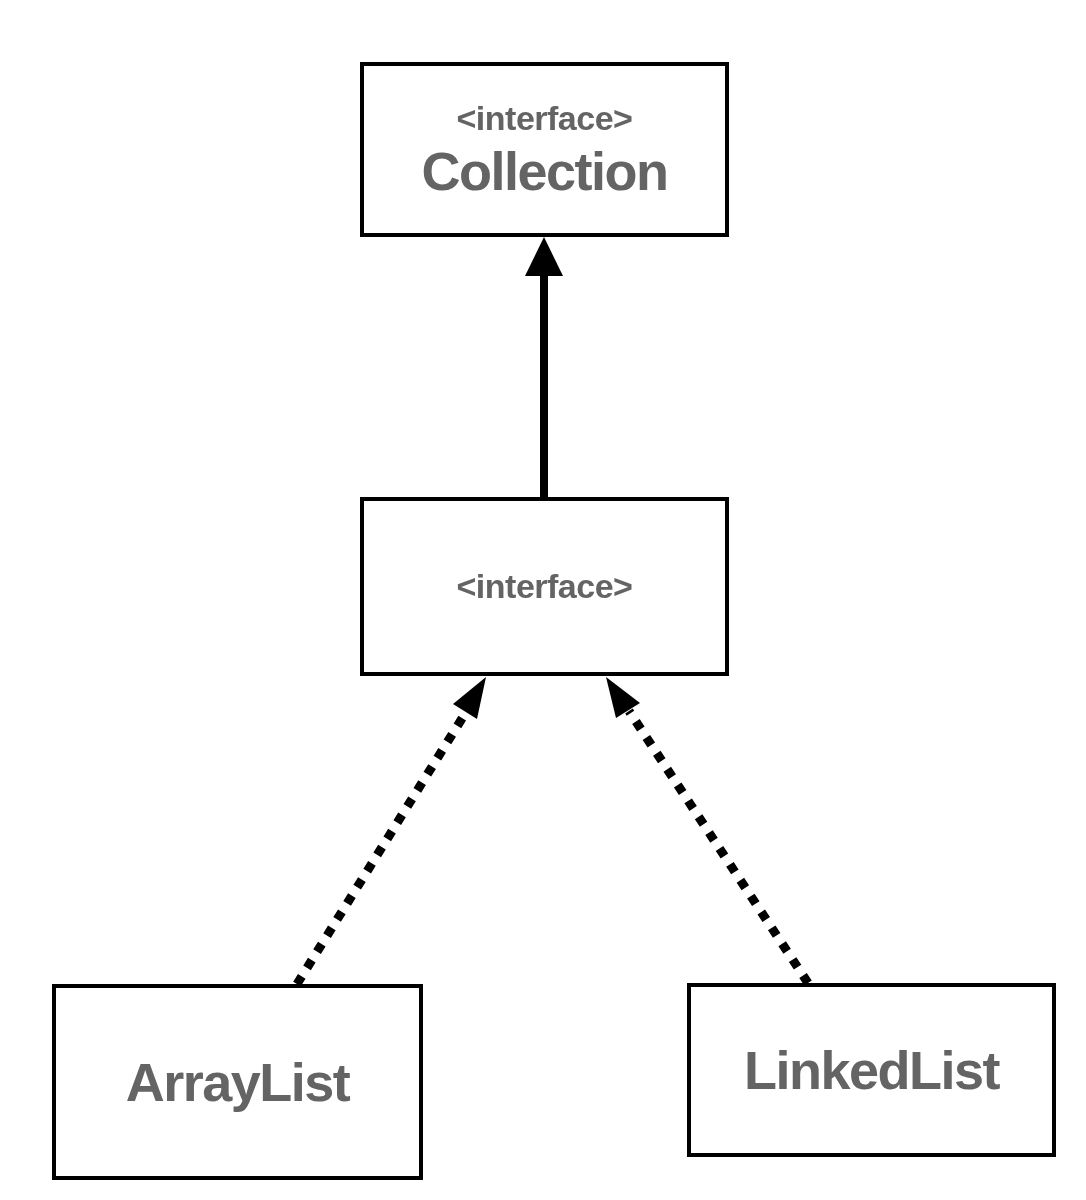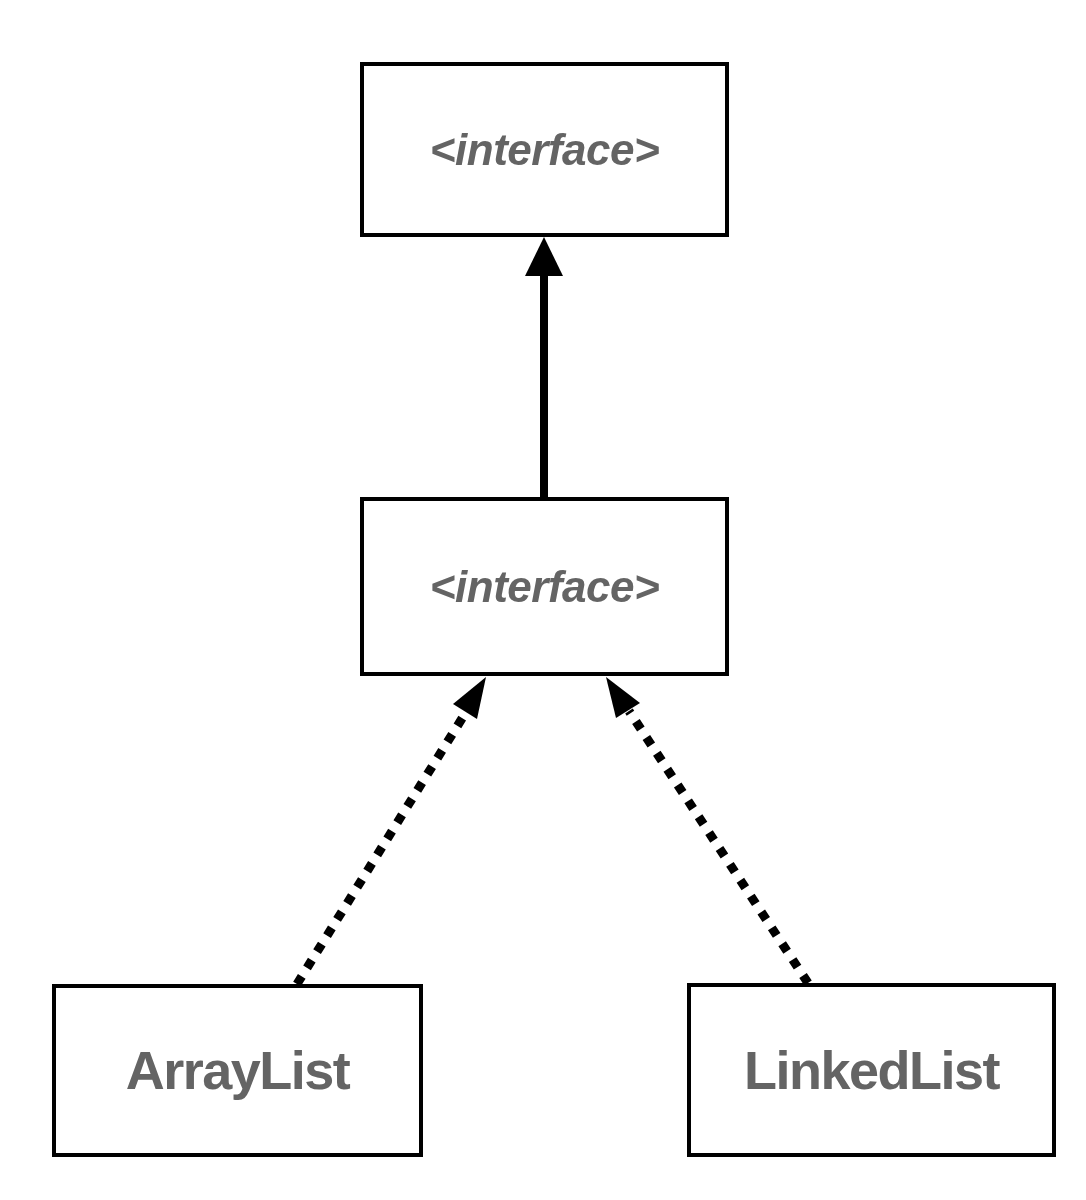--- a/index.html
+++ b/index.html
@@ -33,39 +33,38 @@
     box-sizing:border-box;
     background:var(--bg-color);
     border:4px solid var(--border-color);
     display:flex;
     flex-direction:column;
     align-items:center;
     justify-content:center;
     text-align:center;
   }
   .stereotype{
-    font-size:44px;
+    font-size:34px;
     font-weight:700;
     color:var(--text-color);
     letter-spacing:-0.5px;
     line-height:1.25;
     white-space:nowrap;
-    font-style:italic;
   }
   .classname{
     font-size:54px;
     font-weight:700;
     color:var(--text-color);
     letter-spacing:-1.5px;
     line-height:1.15;
     white-space:nowrap;
   }
   .box-collection{ left:360px; top:62px;  width:369px; height:175px; }
   .box-list      { left:360px; top:497px; width:369px; height:179px; }
-  .box-arraylist { left:52px;  top:984px; width:371px; height:173px; }
+  .box-arraylist { left:52px;  top:984px; width:371px; height:196px; }
   .box-linkedlist{ left:687px; top:983px; width:369px; height:174px; }
 
   .edge-line{
     stroke:var(--arrow-color);
     fill:none;
   }
   .edge-head{
     fill:var(--arrow-color);
     stroke:none;
   }
@@ -88,20 +87,21 @@
     </g>
 
     <g>
       <line class="edge-line" x1="808" y1="983" x2="629" y2="711" stroke-width="9" stroke-dasharray="9 10"></line>
       <polygon class="edge-head" points="606,677 640,703 616,718"></polygon>
     </g>
   </svg>
 
   <div class="uml-box box-collection">
     <div class="stereotype">&lt;interface&gt;</div>
+    <div class="classname">Collection</div>
   </div>
 
   <div class="uml-box box-list">
     <div class="stereotype">&lt;interface&gt;</div>
   </div>
 
   <div class="uml-box box-arraylist">
     <div class="classname">ArrayList</div>
   </div>
 

